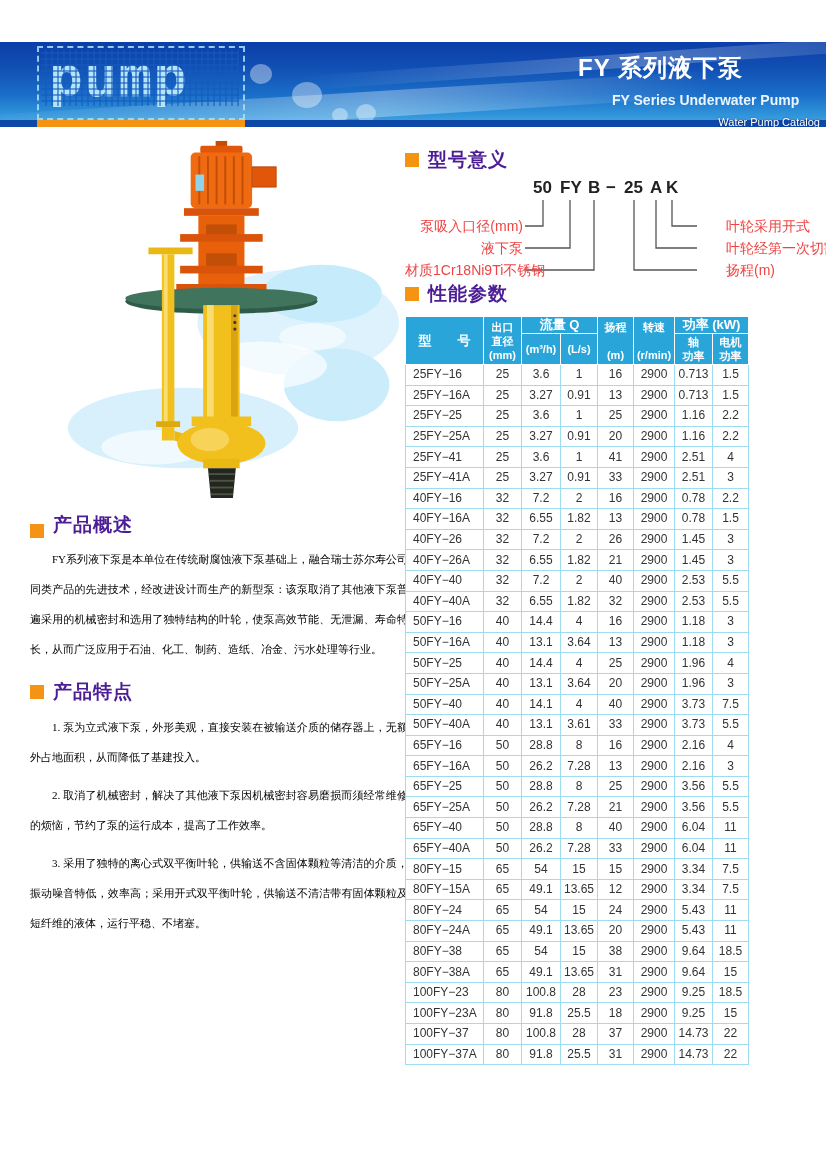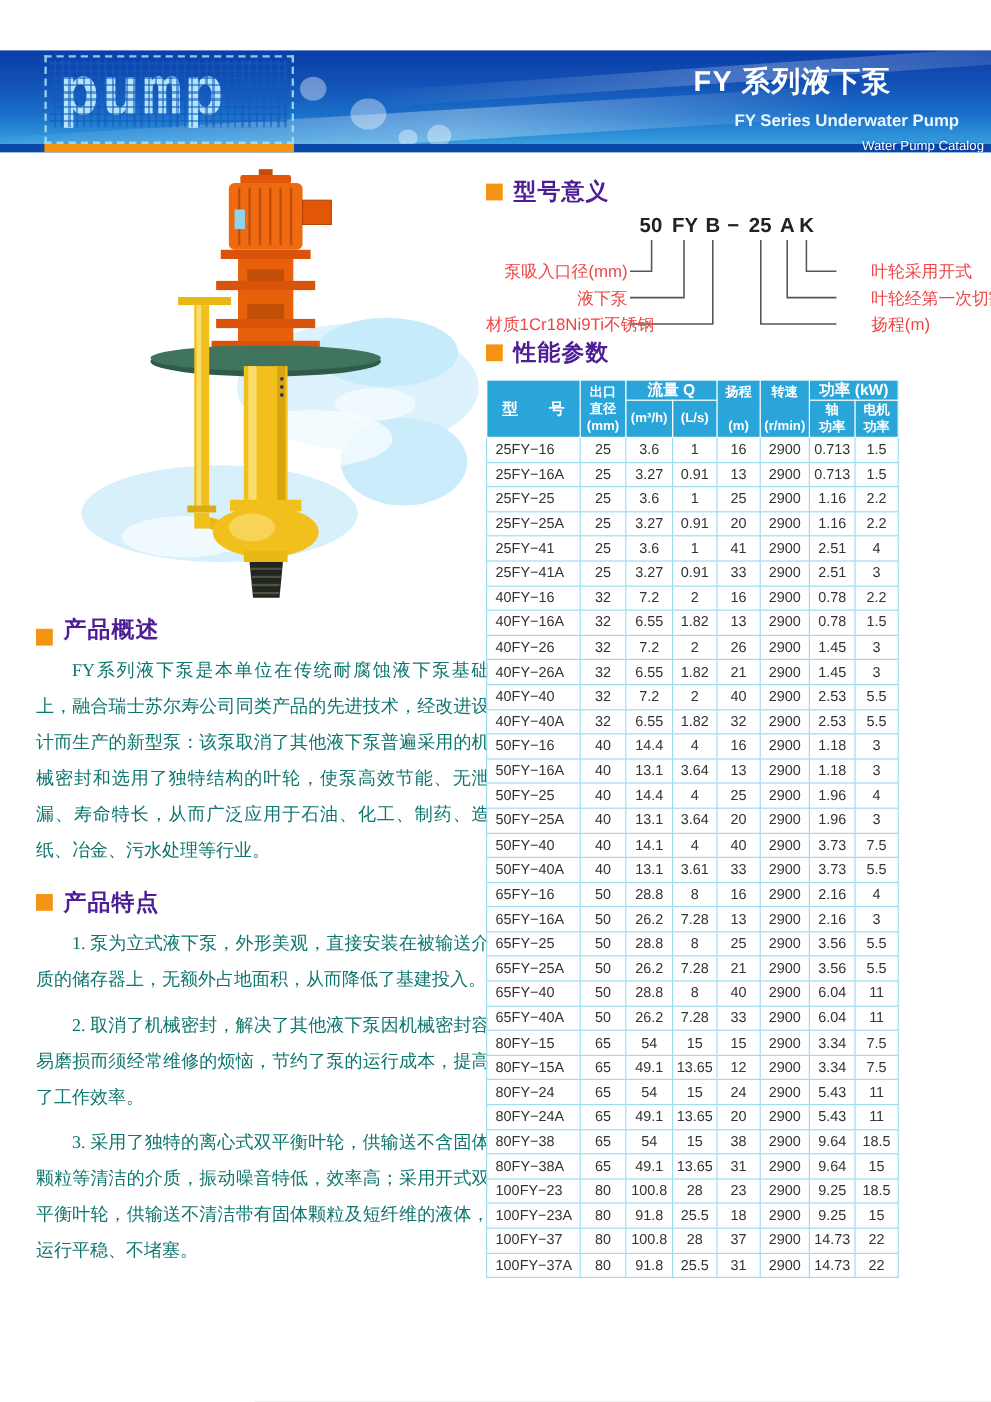--- a/index.html
+++ b/index.html
@@ -38,22 +38,22 @@
 
   
   .sec-head{display:flex;align-items:center;gap:9px;height:24px;}
   .sec-square{width:14px;height:14px;background:#f59413;flex:0 0 auto;}
   .sec-title{font-size:19px;font-weight:bold;color:#4c1d95;letter-spacing:1px;}
 
   
   .figure-wrap{width:378px;height:360px;position:relative;}
 
   
-  .para{font-family:"Liberation Serif","DejaVu Serif",serif;font-size:15px;line-height:30px;
-        text-align:justify;color:#0f766e;}
+  .para{font-family:"Liberation Serif","DejaVu Serif",serif;font-size:11px;line-height:30px;
+        text-align:justify;color:#000000;}
   .indent{text-indent:2em;}
   .overview-head{margin-top:14px;align-items:flex-end;}
   .overview-para{margin-top:6px;}
   .features-head{margin-top:16px;}
   .features-para{margin-top:8px;}
 
   
   .diagram{position:relative;width:390px;height:104px;margin-top:6px;}
   .code-part{position:absolute;top:0;font-size:17px;font-weight:600;color:#222;}
   .d-label{position:absolute;font-size:14px;color:#ef4444;white-space:nowrap;}

